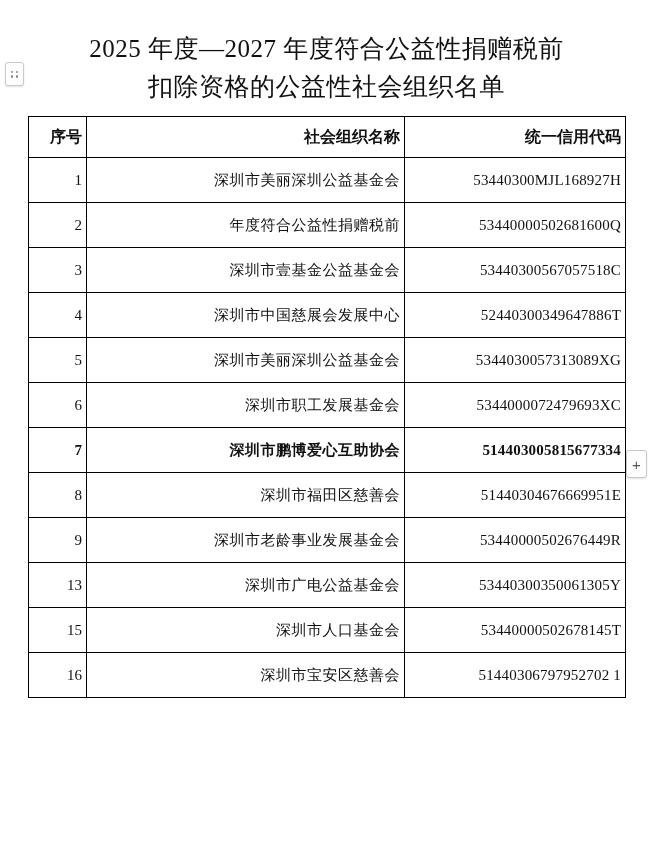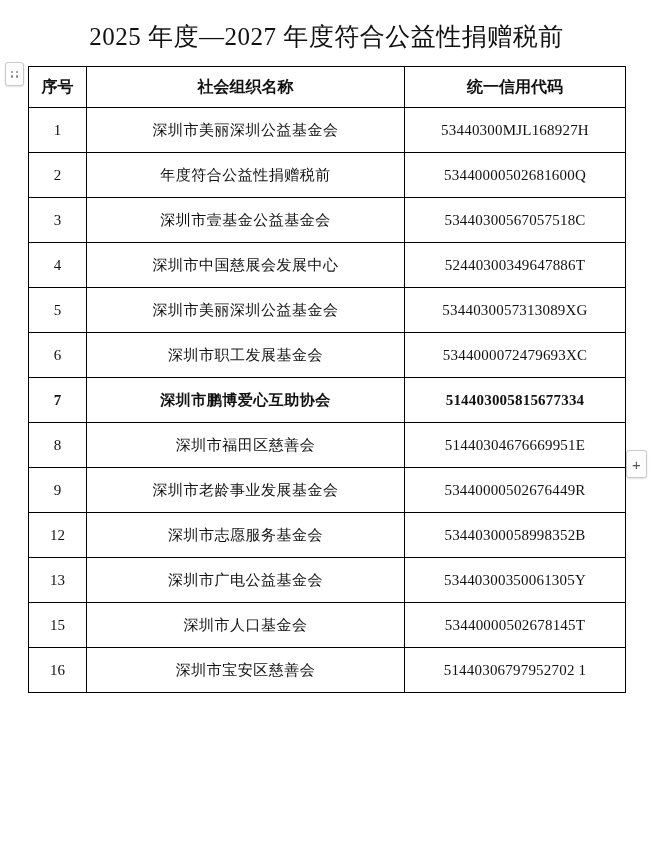--- a/index.html
+++ b/index.html
@@ -20,38 +20,38 @@
     width: 653px;
     height: 851px;
     box-sizing: border-box;
   }
   .doc-title {
     text-align: center;
     font-size: 25px;
     line-height: 38px;
     letter-spacing: 0.5px;
     color: #111;
-    padding: 18px 52px 10px 52px;
+    padding: 30px 52px 10px 52px;
     font-weight: 400;
     font-family: "Liberation Serif", "DejaVu Serif", serif;
   }
   .doc-title span { display: block; }
 
   .table-wrap {
     padding: 0 28px;
   }
   table.list {
     border-collapse: collapse;
     width: 597px;
     table-layout: fixed;
     border: 1px solid #000;
   }
   table.list th, table.list td {
     border: 1px solid #000;
-    text-align: center;
+    text-align: right;
     vertical-align: middle;
     font-size: 15px;
     color: #111;
     height: 44px;
     padding: 0 4px;
   }
   table.list th {
     font-weight: bold;
     font-size: 16px;
     height: 40px;
@@ -106,20 +106,21 @@
     line-height: 1;
   }
 </style>
 </head>
 <body>
 
 <div class="page">
 
   <div class="doc-title">
     <span>2025 年度—2027 年度符合公益性捐赠税前</span>
+    <span>扣除资格的公益性社会组织名单</span>
   </div>
 
   <div class="table-wrap">
     <table class="list">
       <colgroup>
         <col class="c-index">
         <col class="c-name">
         <col class="c-code">
       </colgroup>
       <thead>
@@ -169,25 +170,20 @@
             <td class="idx">8</td>
             <td class="name">深圳市福田区慈善会</td>
             <td class="code">51440304676669951E</td>
           </tr>
           <tr>
             <td class="idx">9</td>
             <td class="name">深圳市老龄事业发展基金会</td>
             <td class="code">53440000502676449R</td>
           </tr>
           <tr>
-            <td class="idx">12</td>
-            <td class="name">深圳市志愿服务基金会</td>
-            <td class="code">53440300058998352B</td>
-          </tr>
-          <tr>
             <td class="idx">13</td>
             <td class="name">深圳市广电公益基金会</td>
             <td class="code">53440300350061305Y</td>
           </tr>
           <tr>
             <td class="idx">15</td>
             <td class="name">深圳市人口基金会</td>
             <td class="code">53440000502678145T</td>
           </tr>
           <tr>

